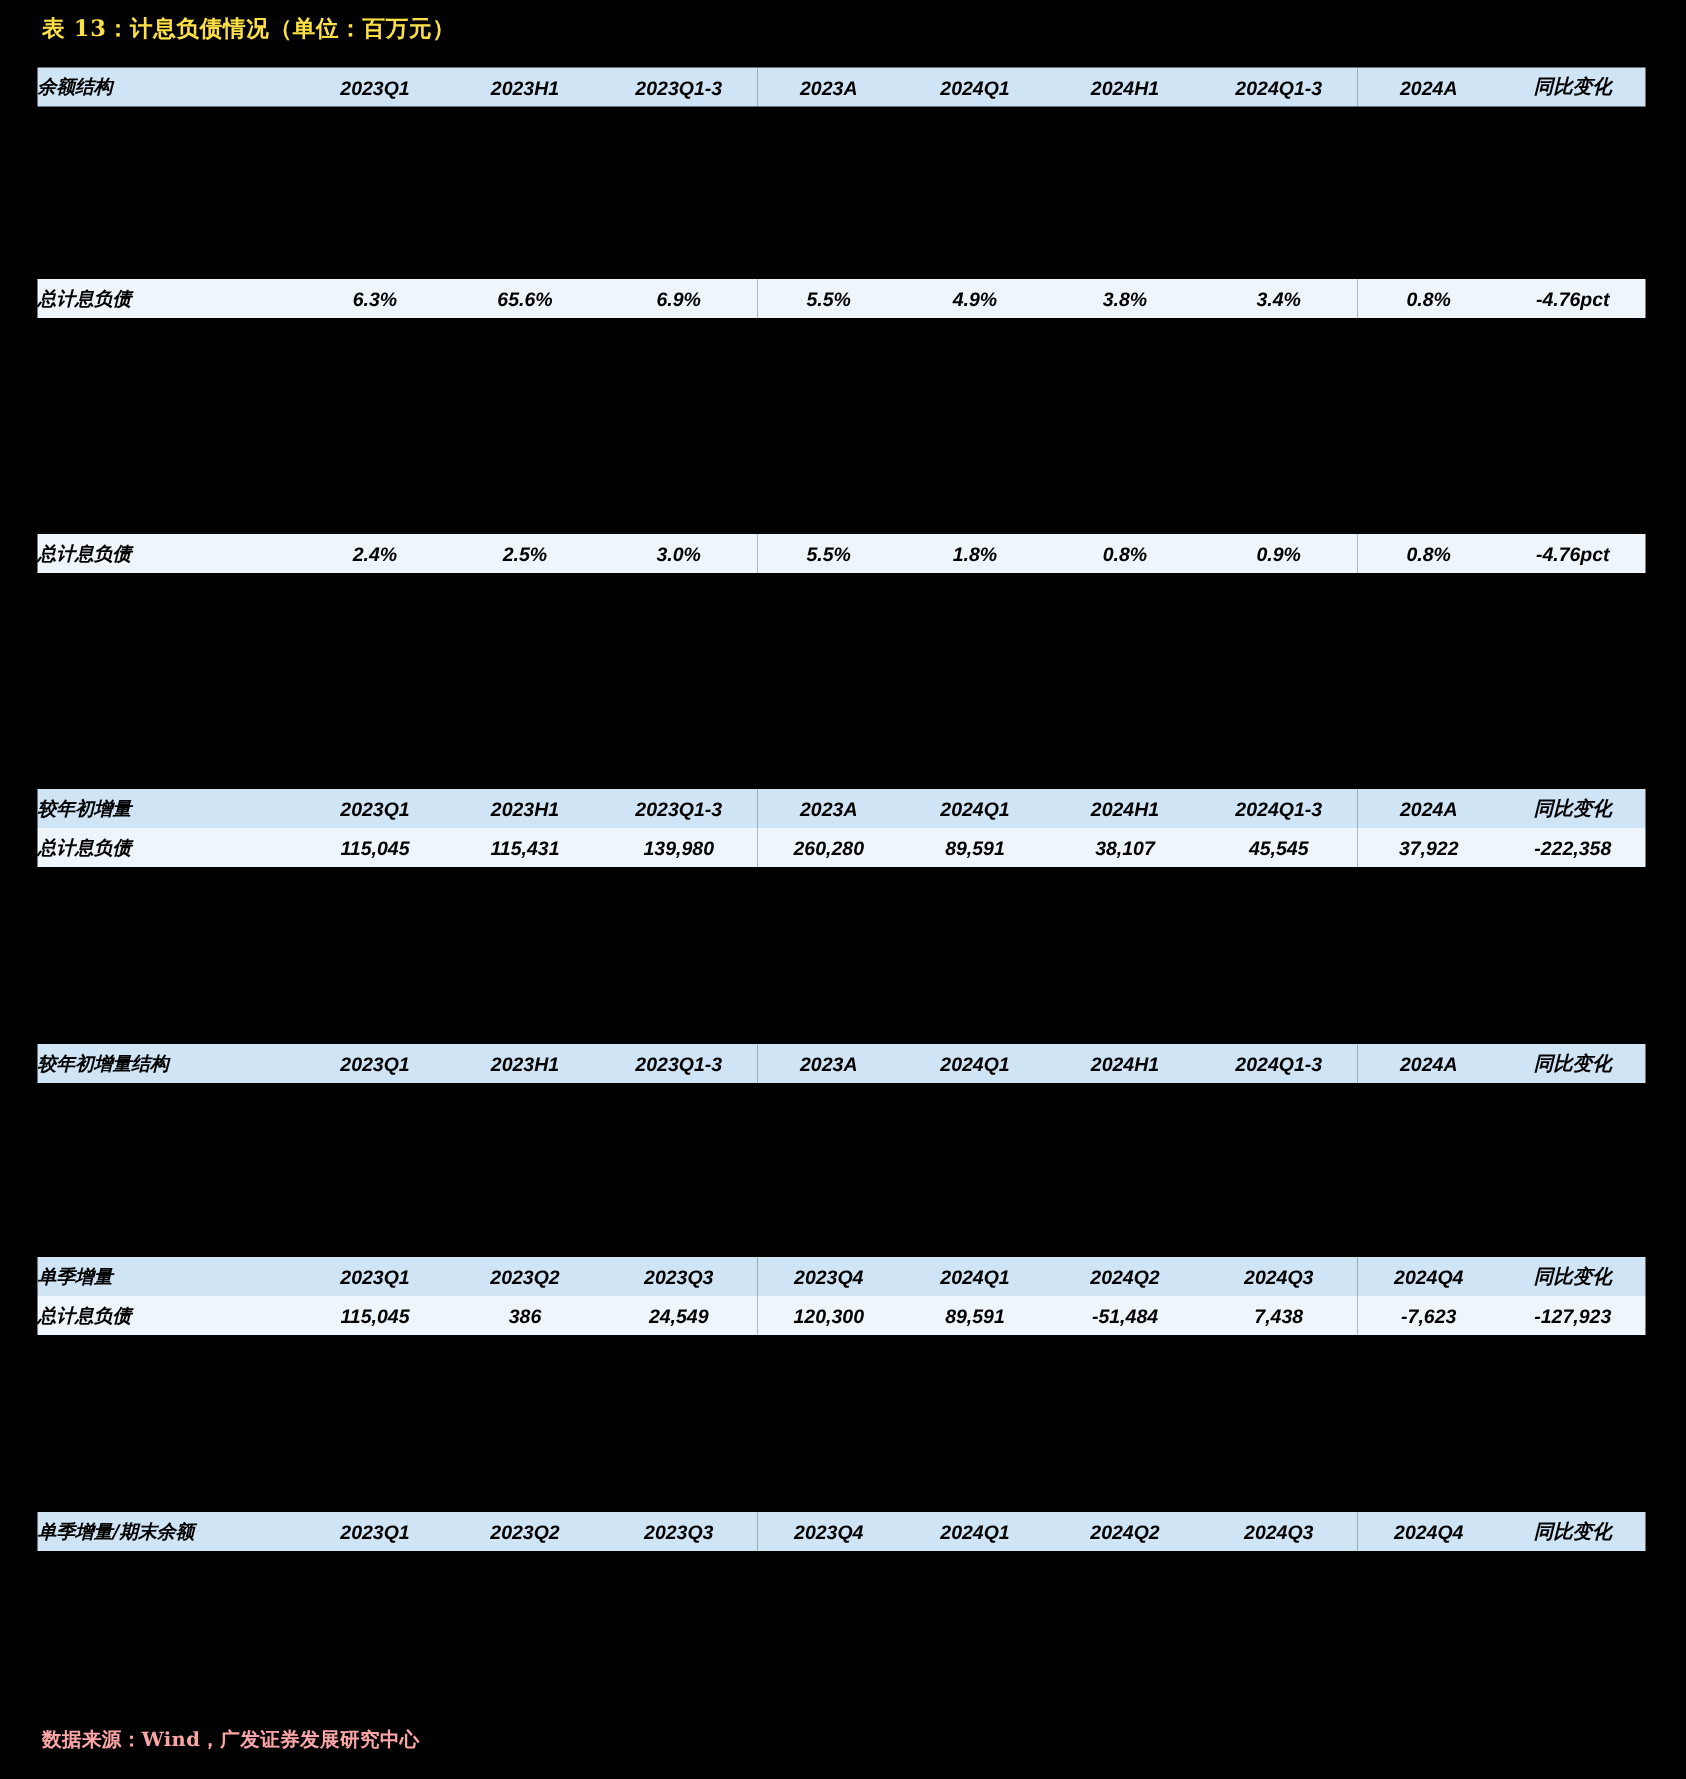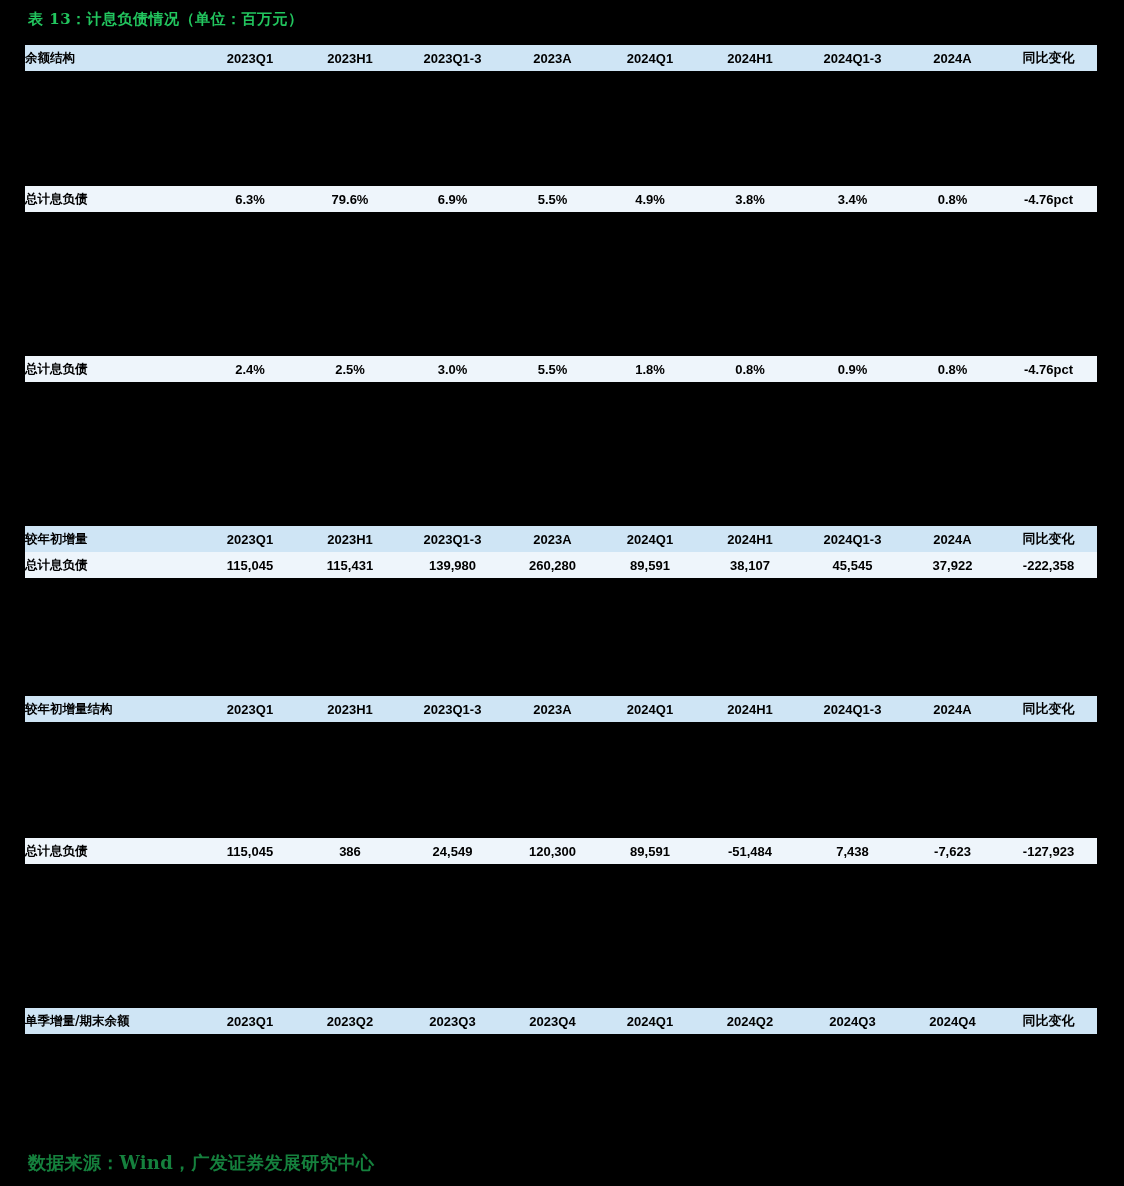--- a/index.html
+++ b/index.html
@@ -23,39 +23,40 @@
     height: 1186px;
     background: #000000;
   }
   .title {
     position: absolute;
     left: 28px;
     top: 10px;
     font-family: "DejaVu Serif", serif;
     font-weight: bold;
     font-size: 15px;
-    color: #22c55e;
+    color: #fde047;
     letter-spacing: 0.5px;
     white-space: nowrap;
   }
   .source {
     position: absolute;
     left: 28px;
     top: 1151px;
     font-family: "DejaVu Serif", serif;
     font-weight: bold;
-    font-size: 18px;
-    color: #15803d;
+    font-size: 13px;
+    color: #fca5a5;
     letter-spacing: 0.3px;
     white-space: nowrap;
   }
   .block {
     position: absolute;
     left: 25px;
     width: 1072px;
+    font-style: italic;
   }
   table.tbl {
     border-collapse: collapse;
     width: 1072px;
     table-layout: fixed;
   }
   table.tbl td {
     font-size: 13px;
     font-weight: bold;
     height: 26px;
@@ -133,21 +134,21 @@
             <col style="width: 100px;">
             <col style="width: 100px;">
             <col style="width: 105px;">
             <col style="width: 95px;">
             <col style="width: 97px;">
           </colgroup>
           <tbody>
             <tr class="row">
               <td class="c0">总计息负债</td>
               <td class="num">6.3%</td>
-              <td class="num">79.6%</td>
+              <td class="num">65.6%</td>
               <td class="num">6.9%</td>
               <td class="num">5.5%</td>
               <td class="num">4.9%</td>
               <td class="num">3.8%</td>
               <td class="num">3.4%</td>
               <td class="num">0.8%</td>
               <td class="num">-4.76pct</td>
             </tr>
           </tbody>
         </table>
@@ -262,20 +263,32 @@
             <col style="width: 100px;">
             <col style="width: 105px;">
             <col style="width: 95px;">
             <col style="width: 100px;">
             <col style="width: 100px;">
             <col style="width: 105px;">
             <col style="width: 95px;">
             <col style="width: 97px;">
           </colgroup>
           <tbody>
+            <tr class="hdr">
+              <td class="c0">单季增量</td>
+              <td class="num">2023Q1</td>
+              <td class="num">2023Q2</td>
+              <td class="num">2023Q3</td>
+              <td class="num">2023Q4</td>
+              <td class="num">2024Q1</td>
+              <td class="num">2024Q2</td>
+              <td class="num">2024Q3</td>
+              <td class="num">2024Q4</td>
+              <td class="num">同比变化</td>
+            </tr>
             <tr class="row">
               <td class="c0">总计息负债</td>
               <td class="num">115,045</td>
               <td class="num">386</td>
               <td class="num">24,549</td>
               <td class="num">120,300</td>
               <td class="num">89,591</td>
               <td class="num">-51,484</td>
               <td class="num">7,438</td>
               <td class="num">-7,623</td>

